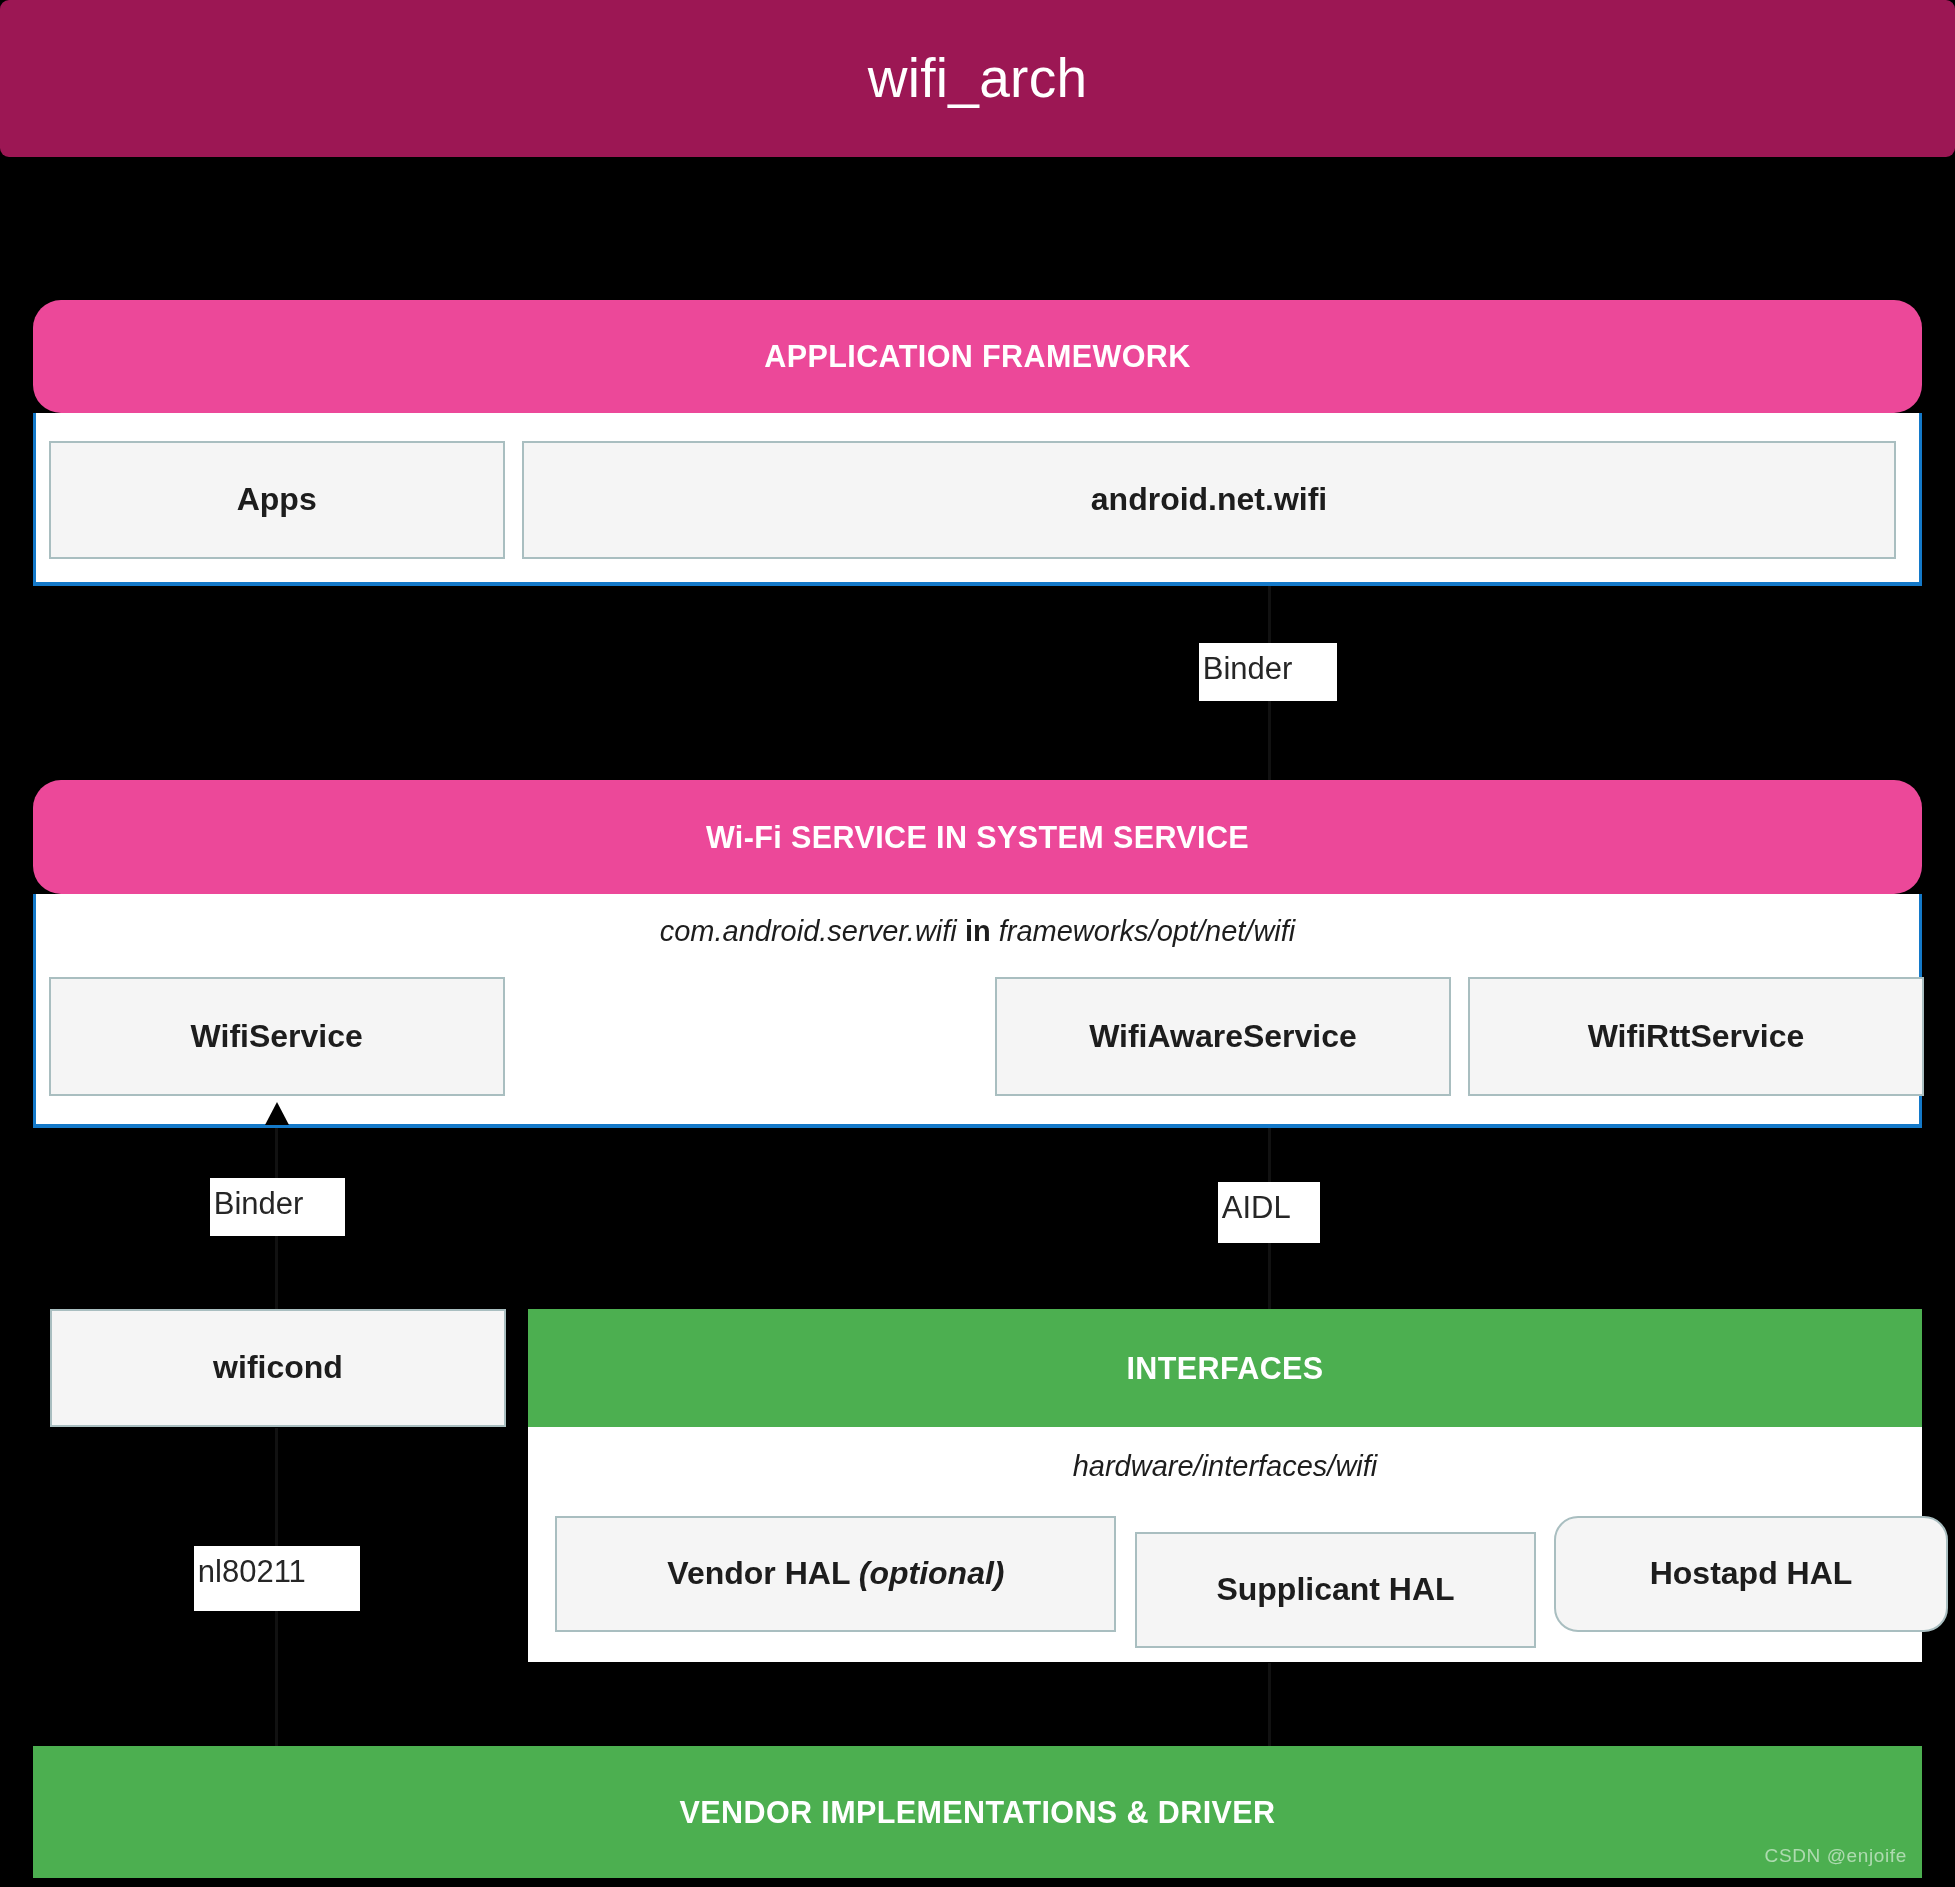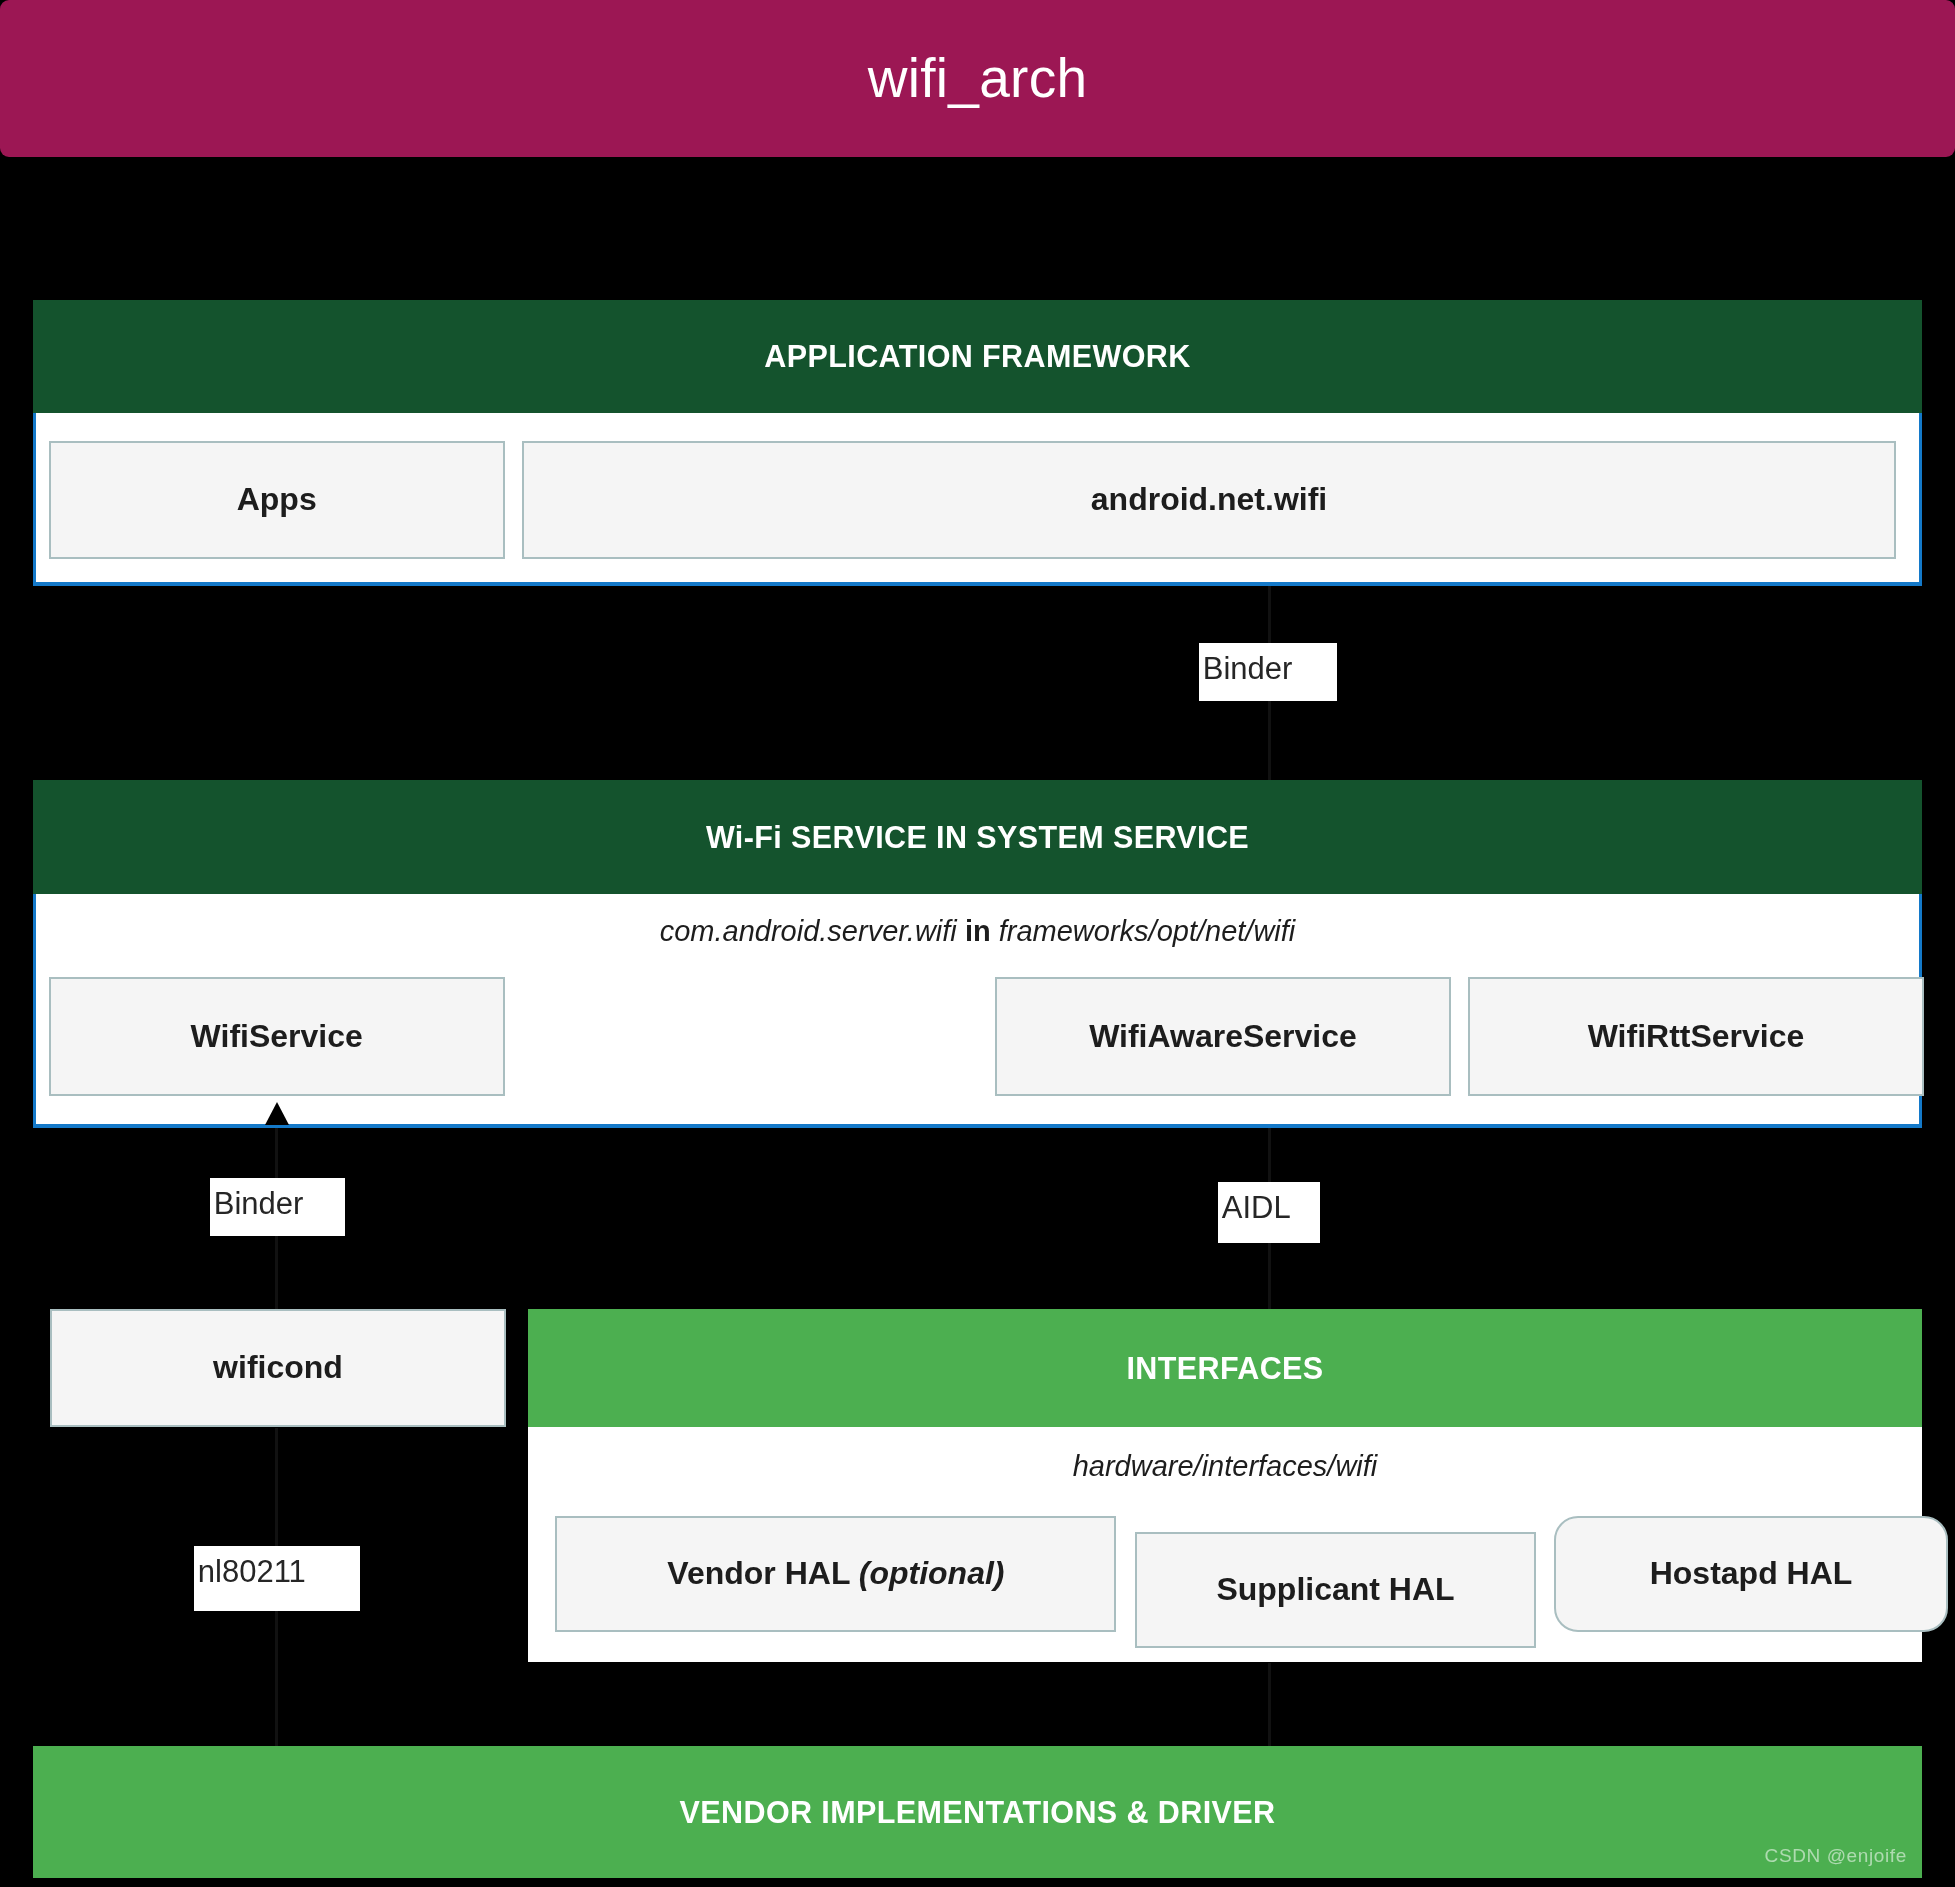--- a/index.html
+++ b/index.html
@@ -53,21 +53,21 @@
     justify-content: center;
     box-sizing: border-box;
   }
   .panel-header-text {
     color: #ffffff;
     font-weight: bold;
     font-size: 30.5px;
     letter-spacing: 0.4px;
     line-height: 1;
   }
-  .blue-header { background: #14532d; }
+  .blue-header { background: #ec4899; border-radius: 28px; }
   .green-header { background: #4CAF50; }
 
   .blue-body {
     border-left: 3.2px solid #1479c9;
     border-right: 3.2px solid #1479c9;
     border-bottom: 4.4px solid #1479c9;
   }
   .green-body {
     border-left: 2.5px solid #ffffff;
     border-right: 2.5px solid #ffffff;

